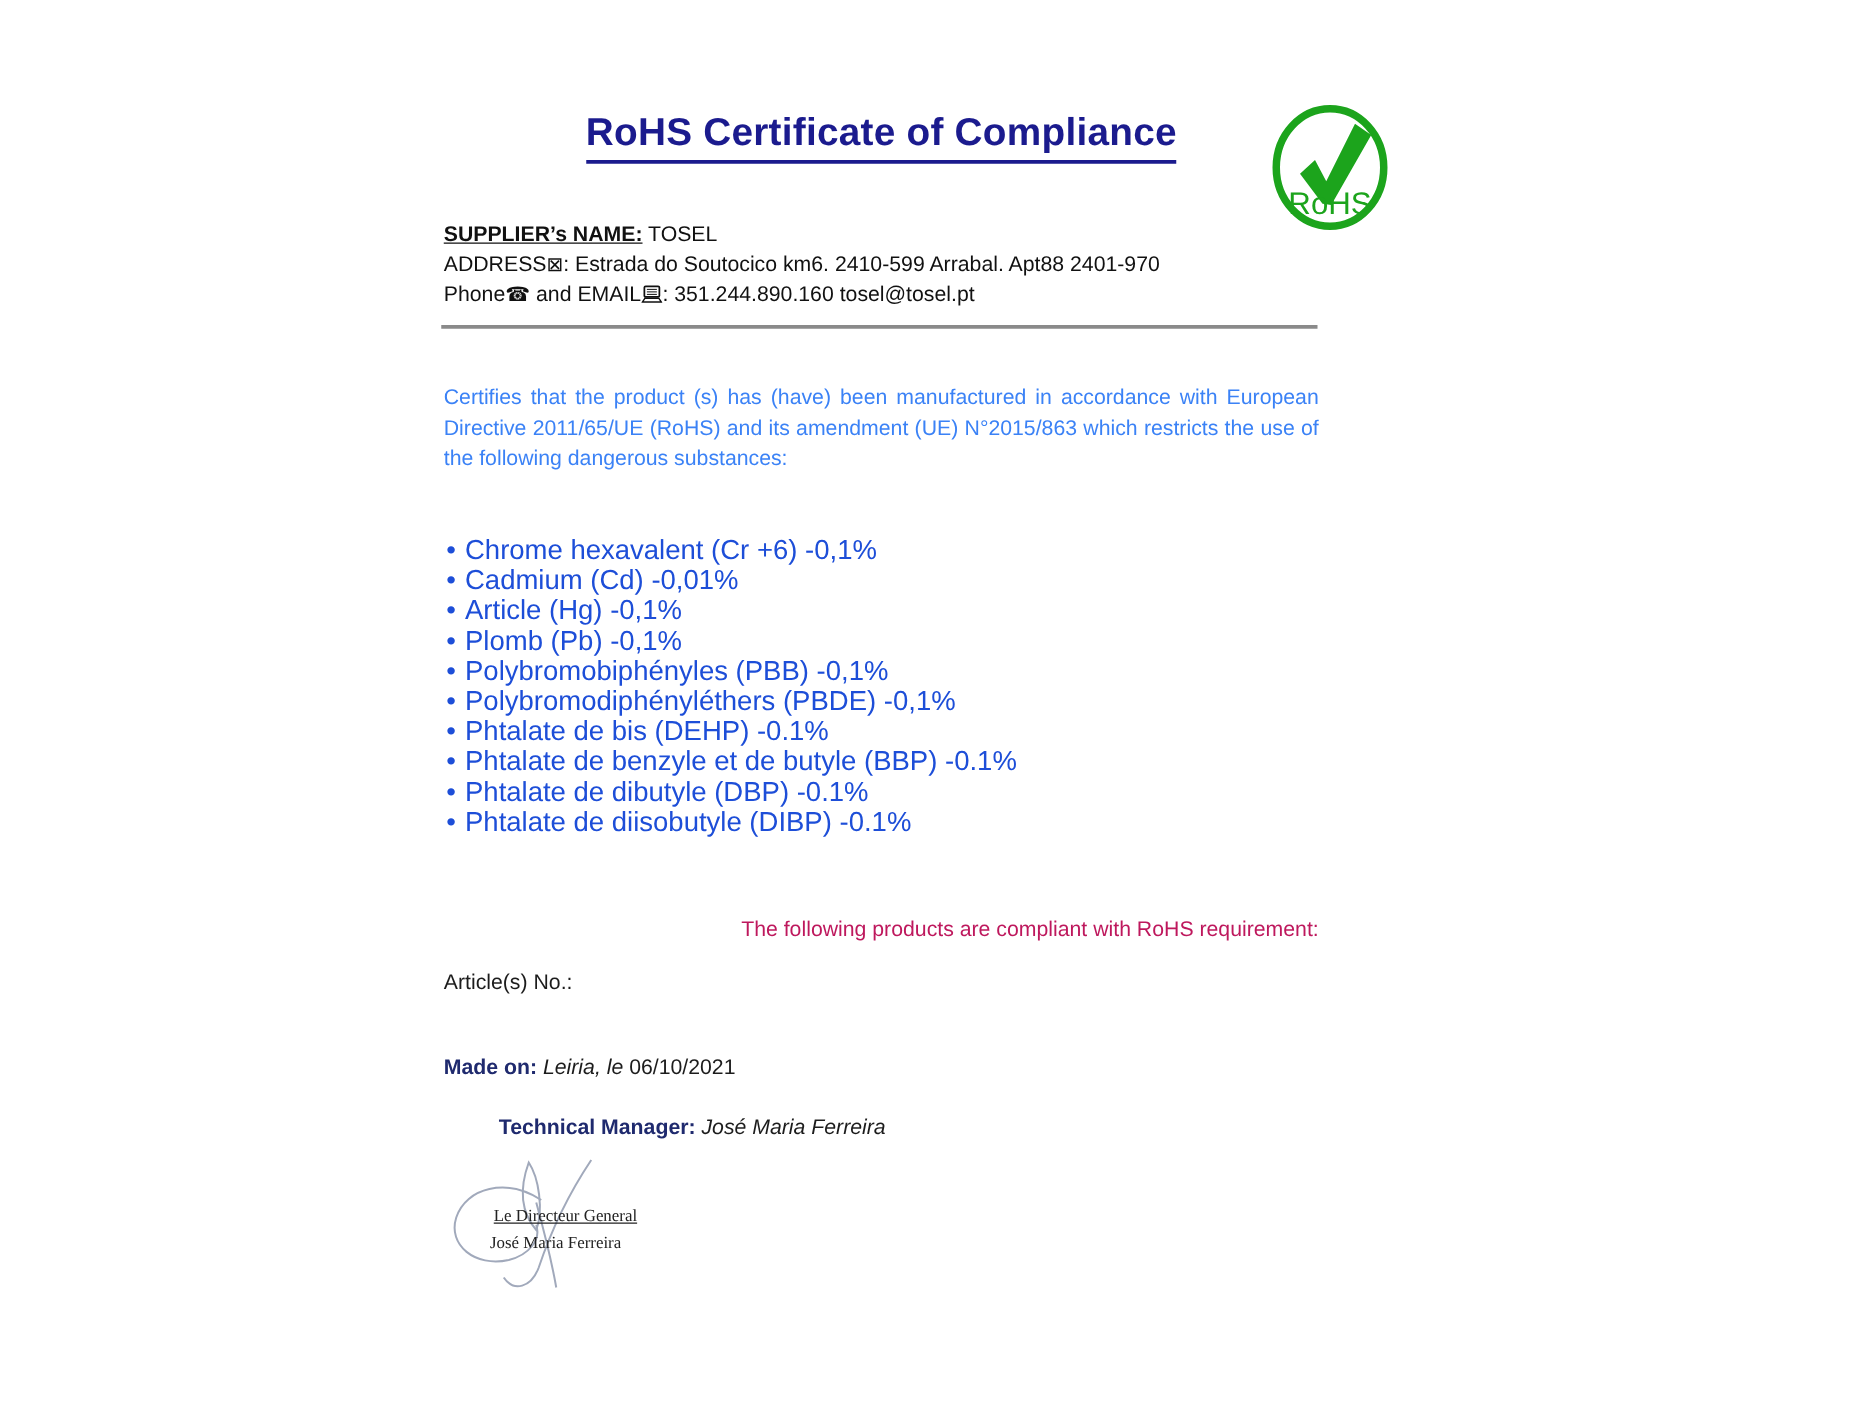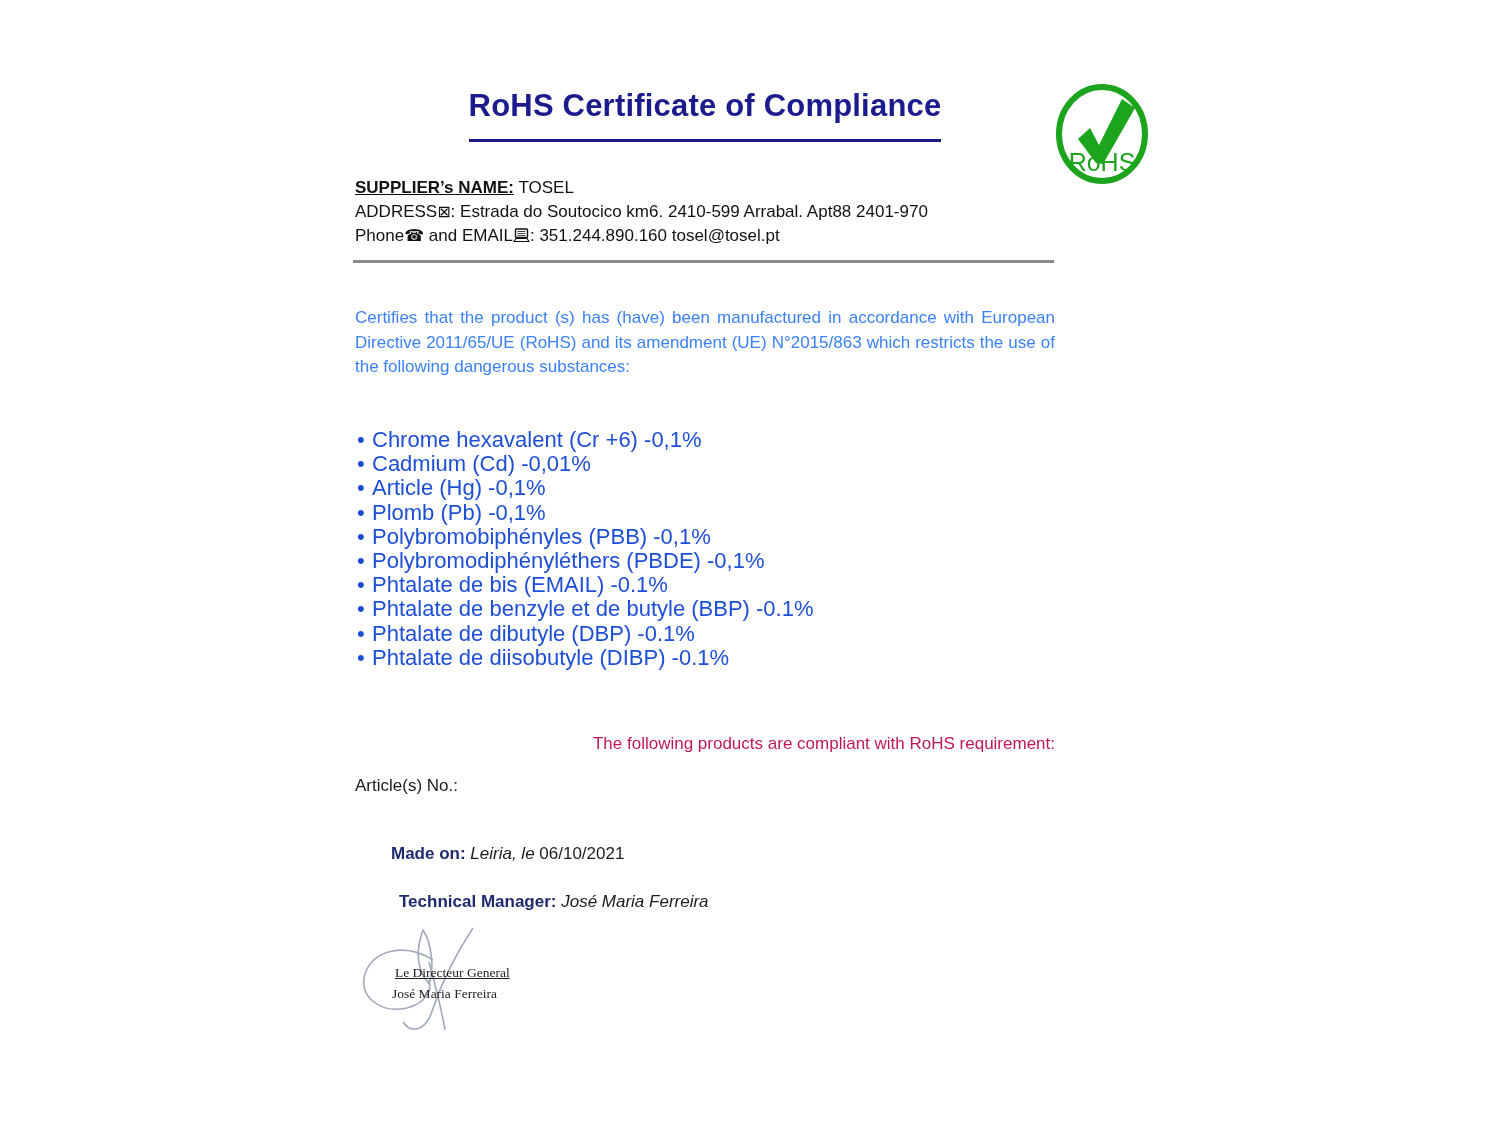--- a/index.html
+++ b/index.html
@@ -15,26 +15,26 @@
   
   .title-wrap {
     position: absolute; left: 355px; top: 88px; width: 700px;
     text-align: center;
   }
   .title-text {
     display: inline-block;
     font-size: 31px; font-weight: bold;
     color: #1b1b8e;
     border-bottom: 3px solid #1b1b8e;
-    padding-bottom: 15px;
+    padding-bottom: 4px;
     letter-spacing: 0.2px;
   }
 
   
-  .logo { position: absolute; left: 1054px; top: 82px; width: 96px; height: 104px; }
+  .logo { position: absolute; left: 1016px; top: 82px; width: 96px; height: 104px; }
 
   
   .supplier {
     position: absolute; left: 355px; top: 176px; width: 700px;
     font-size: 17px; line-height: 24px; color: #111111;
   }
   .supplier .lbl-underline { font-weight: bold; text-decoration: underline; }
   .glyph { font-family: "DejaVu Sans", sans-serif; font-size: 16px; }
   .pc-icon { display: inline-block; vertical-align: -2px; }
 
@@ -67,21 +67,21 @@
     font-size: 17px; line-height: 20px; color: #be185d; text-align: right;
   }
   .article {
     position: absolute; left: 355px; top: 776px; width: 700px;
     font-size: 17px; line-height: 20px; color: #1c1c1c;
   }
 
   
   .made-on {
     position: absolute; left: 355px; top: 843px; width: 700px;
-    font-size: 17px; line-height: 22px; color: #1c1c1c; margin-left: 36px;
+    font-size: 17px; line-height: 22px; color: #1c1c1c;
   }
   .manager {
     position: absolute; left: 355px; top: 891px; width: 700px;
     font-size: 17px; line-height: 22px; color: #1c1c1c; margin-left: 44px;
   }
   .navy-bold { font-weight: bold; color: #1f2a6e; }
   .ital { font-style: italic; }
 
   
   .signature { position: absolute; left: 345px; top: 912px; width: 185px; height: 148px; }
@@ -127,21 +127,21 @@
 
   <div class="certify">Certifies that the product (s) has (have) been manufactured in accordance with European Directive 2011/65/UE (RoHS) and its amendment (UE) N°2015/863 which restricts the use of the following dangerous substances:</div>
 
   <div class="substances">
     <div class="row"><span class="bullet">•</span><span>Chrome hexavalent (Cr +6) -0,1%</span></div>
     <div class="row"><span class="bullet">•</span><span>Cadmium (Cd) -0,01%</span></div>
     <div class="row"><span class="bullet">•</span><span>Article (Hg) -0,1%</span></div>
     <div class="row"><span class="bullet">•</span><span>Plomb (Pb) -0,1%</span></div>
     <div class="row"><span class="bullet">•</span><span>Polybromobiphényles (PBB) -0,1%</span></div>
     <div class="row"><span class="bullet">•</span><span>Polybromodiphényléthers (PBDE) -0,1%</span></div>
-    <div class="row"><span class="bullet">•</span><span>Phtalate de bis (EMAIL) -0.1%</span></div>
+    <div class="row"><span class="bullet">•</span><span>Phtalate de bis (DEHP) -0.1%</span></div>
     <div class="row"><span class="bullet">•</span><span>Phtalate de benzyle et de butyle (BBP) -0.1%</span></div>
     <div class="row"><span class="bullet">•</span><span>Phtalate de dibutyle (DBP) -0.1%</span></div>
     <div class="row"><span class="bullet">•</span><span>Phtalate de diisobutyle (DIBP) -0.1%</span></div>
   </div>
 
   <div class="compliance">The following products are compliant with RoHS requirement:</div>
 
   <div class="article">Article(s) No.:</div>
 
   <div class="made-on"><span class="navy-bold">Made on:</span><span class="ital"> Leiria, le</span><span> 06/10/2021</span></div>

